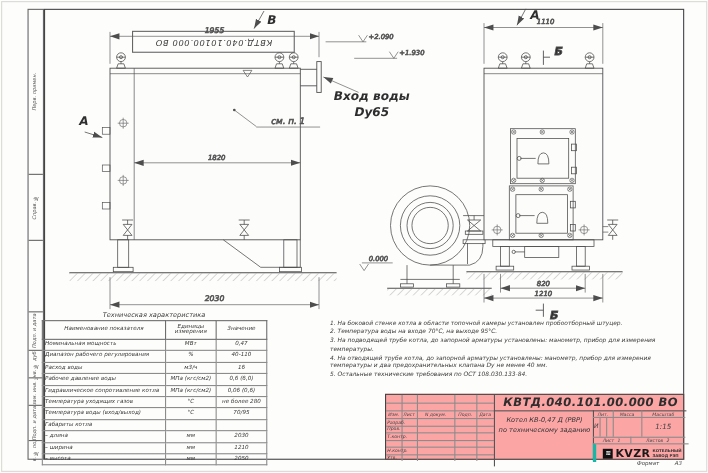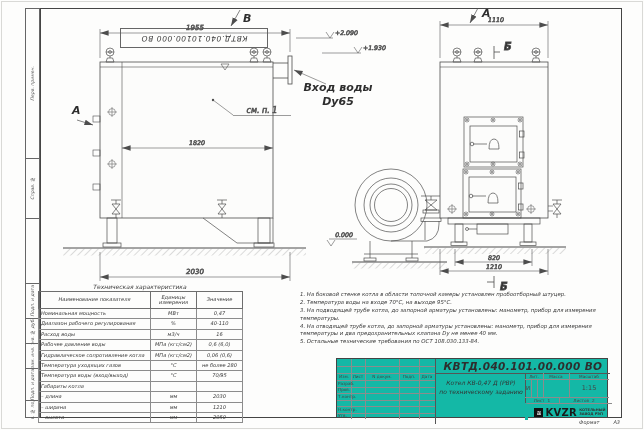--- a/index.html
+++ b/index.html
@@ -31,23 +31,23 @@
   table.tt td{border:1px solid #8c8c8c;font-size:5.1px;font-style:italic;color:#3a3a3a;
               padding:0 2px;height:9.4px;line-height:1.05;overflow:hidden;white-space:nowrap;}
   table.tt tr.hdr td{height:16px;text-align:center;white-space:normal;border-color:#6e6e6e;}
   table.tt td.c{text-align:center;}
   table.tt{border:1px solid #555;}
   
   .notes{position:absolute;left:300px;top:291px;width:322px;font-size:5.4px;font-style:italic;
          color:#3a3a3a;line-height:1.46;}
   .notes div{margin:0;}
   
-  .tblock{position:absolute;left:336px;top:358px;width:272px;height:60px;border:1.3px solid #444;box-sizing:border-box;background:#14b8a6;}
+  .tblock{position:absolute;left:350px;top:358px;width:272px;height:60px;border:1.3px solid #444;box-sizing:border-box;background:#fca5a5;}
   .tb-line{position:absolute;background:#8c8c8c;}
-  .tb-cell{position:absolute;box-sizing:border-box;font-size:4.2px;color:#444;
+  .tb-cell{position:absolute;box-sizing:border-box;font-size:4.2px;font-style:italic;color:#444;
            display:flex;align-items:center;justify-content:center;overflow:hidden;white-space:nowrap;}
   .docnum{position:absolute;left:98px;top:0;width:174px;height:14px;border-left:1px solid #555;border-bottom:1px solid #555;
           display:flex;align-items:center;justify-content:center;font-size:10.5px;font-weight:bold;font-style:italic;
           letter-spacing:.4px;color:#2e2e2e;}
   .tname{position:absolute;left:98px;top:14px;width:90px;height:46px;border-left:1px solid #555;
          display:flex;flex-direction:column;align-items:center;justify-content:flex-start;padding-top:5px;
          font-size:6px;font-style:italic;color:#333;line-height:1.5;text-align:center;}
   .logo-row{position:absolute;left:188px;top:44px;width:84px;height:16px;border-left:3px solid #14b8a6;border-top:1px solid #8c8c8c;
             display:flex;align-items:center;justify-content:center;gap:2px;}
   .logo-mark{width:9px;height:9px;background:#111;color:#fff;font-size:6px;display:flex;align-items:center;justify-content:center;font-weight:bold;}

